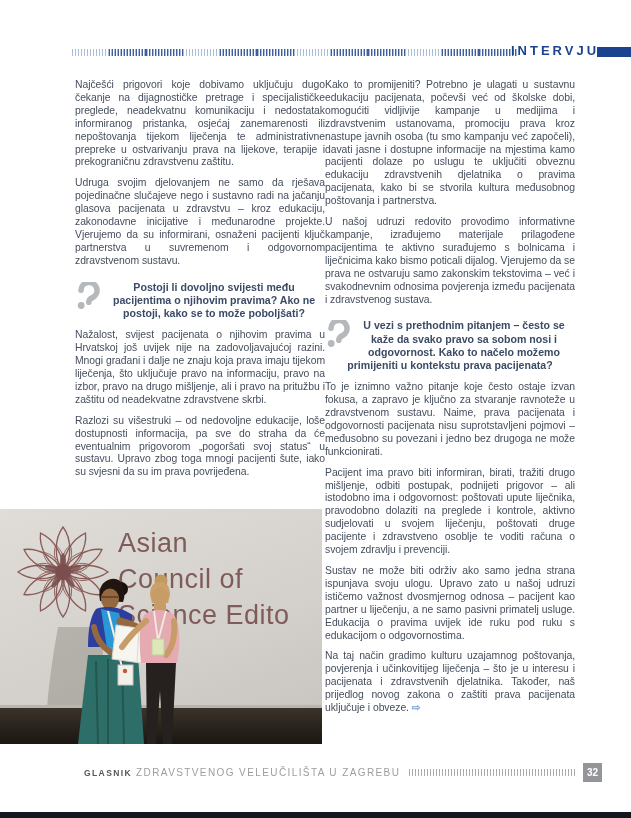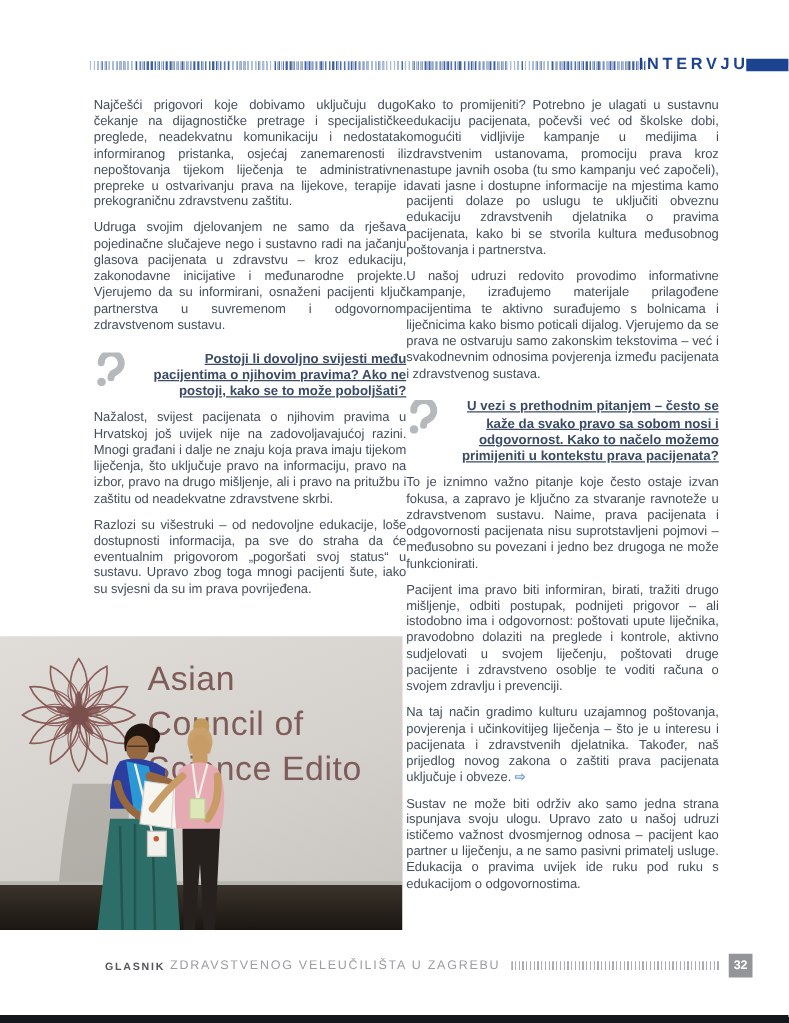--- a/index.html
+++ b/index.html
@@ -31,21 +31,21 @@
   .col{width:250px;}
   .col p{
     margin:0 0 8px 0;
     font-size:10.4px;line-height:12.9px;letter-spacing:-0.05px;
     text-align:justify;color:#454e5d;font-weight:500;
     hyphens:auto;-webkit-hyphens:auto;
   }
   .question{
     margin:13px 0 9px 0;
     font-size:10.6px;line-height:13.2px;
-    font-weight:bold;color:#3b4b66;text-align:right;text-decoration:underline;
+    font-weight:bold;color:#3b4b66;text-align:center;
   }
   .q-icon{float:left;width:25px;height:27px;margin:1px 3px 0 0;}
   .arrow{color:#76a3d6;font-weight:bold;}
   
   .photo{
     position:absolute;left:0;top:509px;width:322px;height:235px;overflow:hidden;
     background:linear-gradient(160deg,#e0ddd8 0%,#d4d1cc 55%,#c6c3bf 100%);
   }
   .photo .screen-text{
     position:absolute;left:118px;top:16px;z-index:2;
@@ -111,23 +111,23 @@
         <span class="q-icon">
           <svg width="25" height="27" viewBox="0 0 25 27">
             <path d="M6 8.2 a 8 8 0 1 1 11.4 7.4 c -2.4 1 -3.6 2.3 -3.6 4.6" fill="none" stroke="#b6b9bc" stroke-width="5.6" stroke-linecap="round"></path>
             <circle cx="6.2" cy="23.5" r="3.4" fill="#b6b9bc"></circle>
           </svg>
         </span>
         <span>U vezi s prethodnim pitanjem – često se kaže da svako pravo sa sobom nosi i odgovornost. Kako to načelo možemo primijeniti u kontekstu prava pacijenata?</span>
       </div>
       <p>To je iznimno važno pitanje koje često ostaje izvan fokusa, a zapravo je ključno za stvaranje ravnoteže u zdravstvenom sustavu. Naime, prava pacijenata i odgovornosti pacijenata nisu suprotstavljeni pojmovi – međusobno su povezani i jedno bez drugoga ne može funkcionirati.</p>
       <p>Pacijent ima pravo biti informiran, birati, tražiti drugo mišljenje, odbiti postupak, podnijeti prigovor – ali istodobno ima i odgovornost: poštovati upute liječnika, pravodobno dolaziti na preglede i kontrole, aktivno sudjelovati u svojem liječenju, poštovati druge pacijente i zdravstveno osoblje te voditi računa o svojem zdravlju i prevenciji.</p>
+      <p>Sustav ne može biti održiv ako samo jedna strana ispunjava svoju ulogu. Upravo zato u našoj udruzi ističemo važnost dvosmjernog odnosa – pacijent kao partner u liječenju, a ne samo pasivni primatelj usluge. Edukacija o pravima uvijek ide ruku pod ruku s edukacijom o odgovornostima.</p>
       <p><span>Na taj način gradimo kulturu uzajamnog poštovanja, povjerenja i učinkovitijeg liječenja – što je u interesu i pacijenata i zdravstvenih djelatnika. Također, naš prijedlog novog zakona o zaštiti prava pacijenata uključuje i obveze.</span>
         <span class="arrow">⇨</span></p>
-      <p>Sustav ne može biti održiv ako samo jedna strana ispunjava svoju ulogu. Upravo zato u našoj udruzi ističemo važnost dvosmjernog odnosa – pacijent kao partner u liječenju, a ne samo pasivni primatelj usluge. Edukacija o pravima uvijek ide ruku pod ruku s edukacijom o odgovornostima.</p>
     </div>
   </div>
 
   <div class="photo">
     <div class="screen-text">
       <div>Asian</div>
       <div>Council of</div>
       <div>Science Edito</div>
     </div>
 

